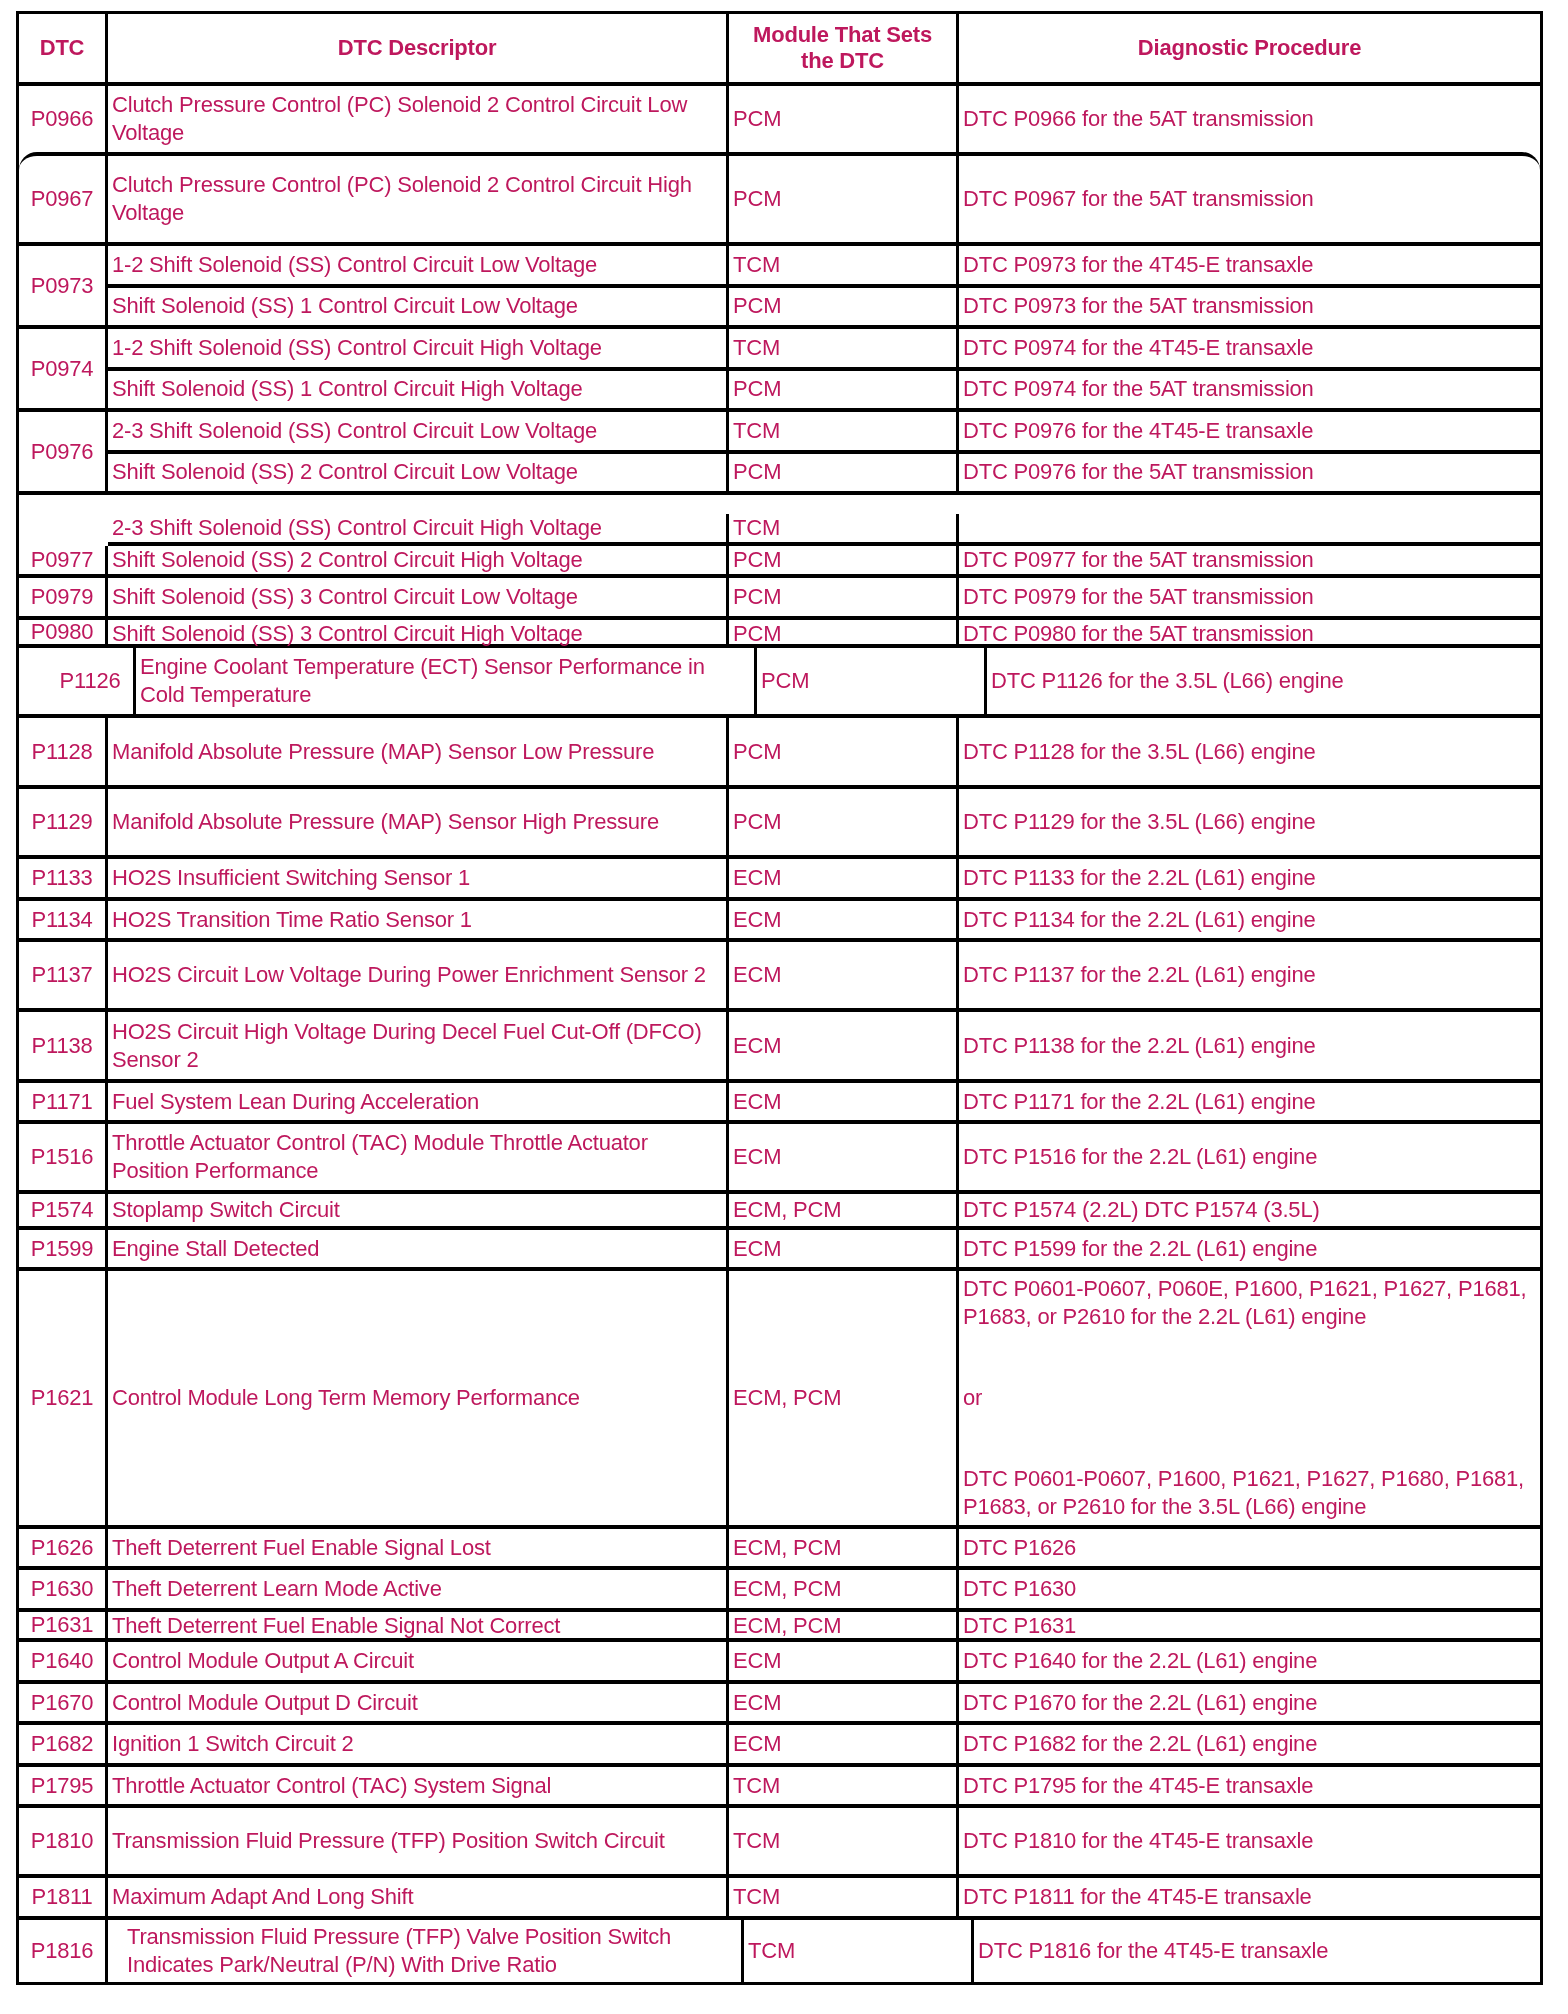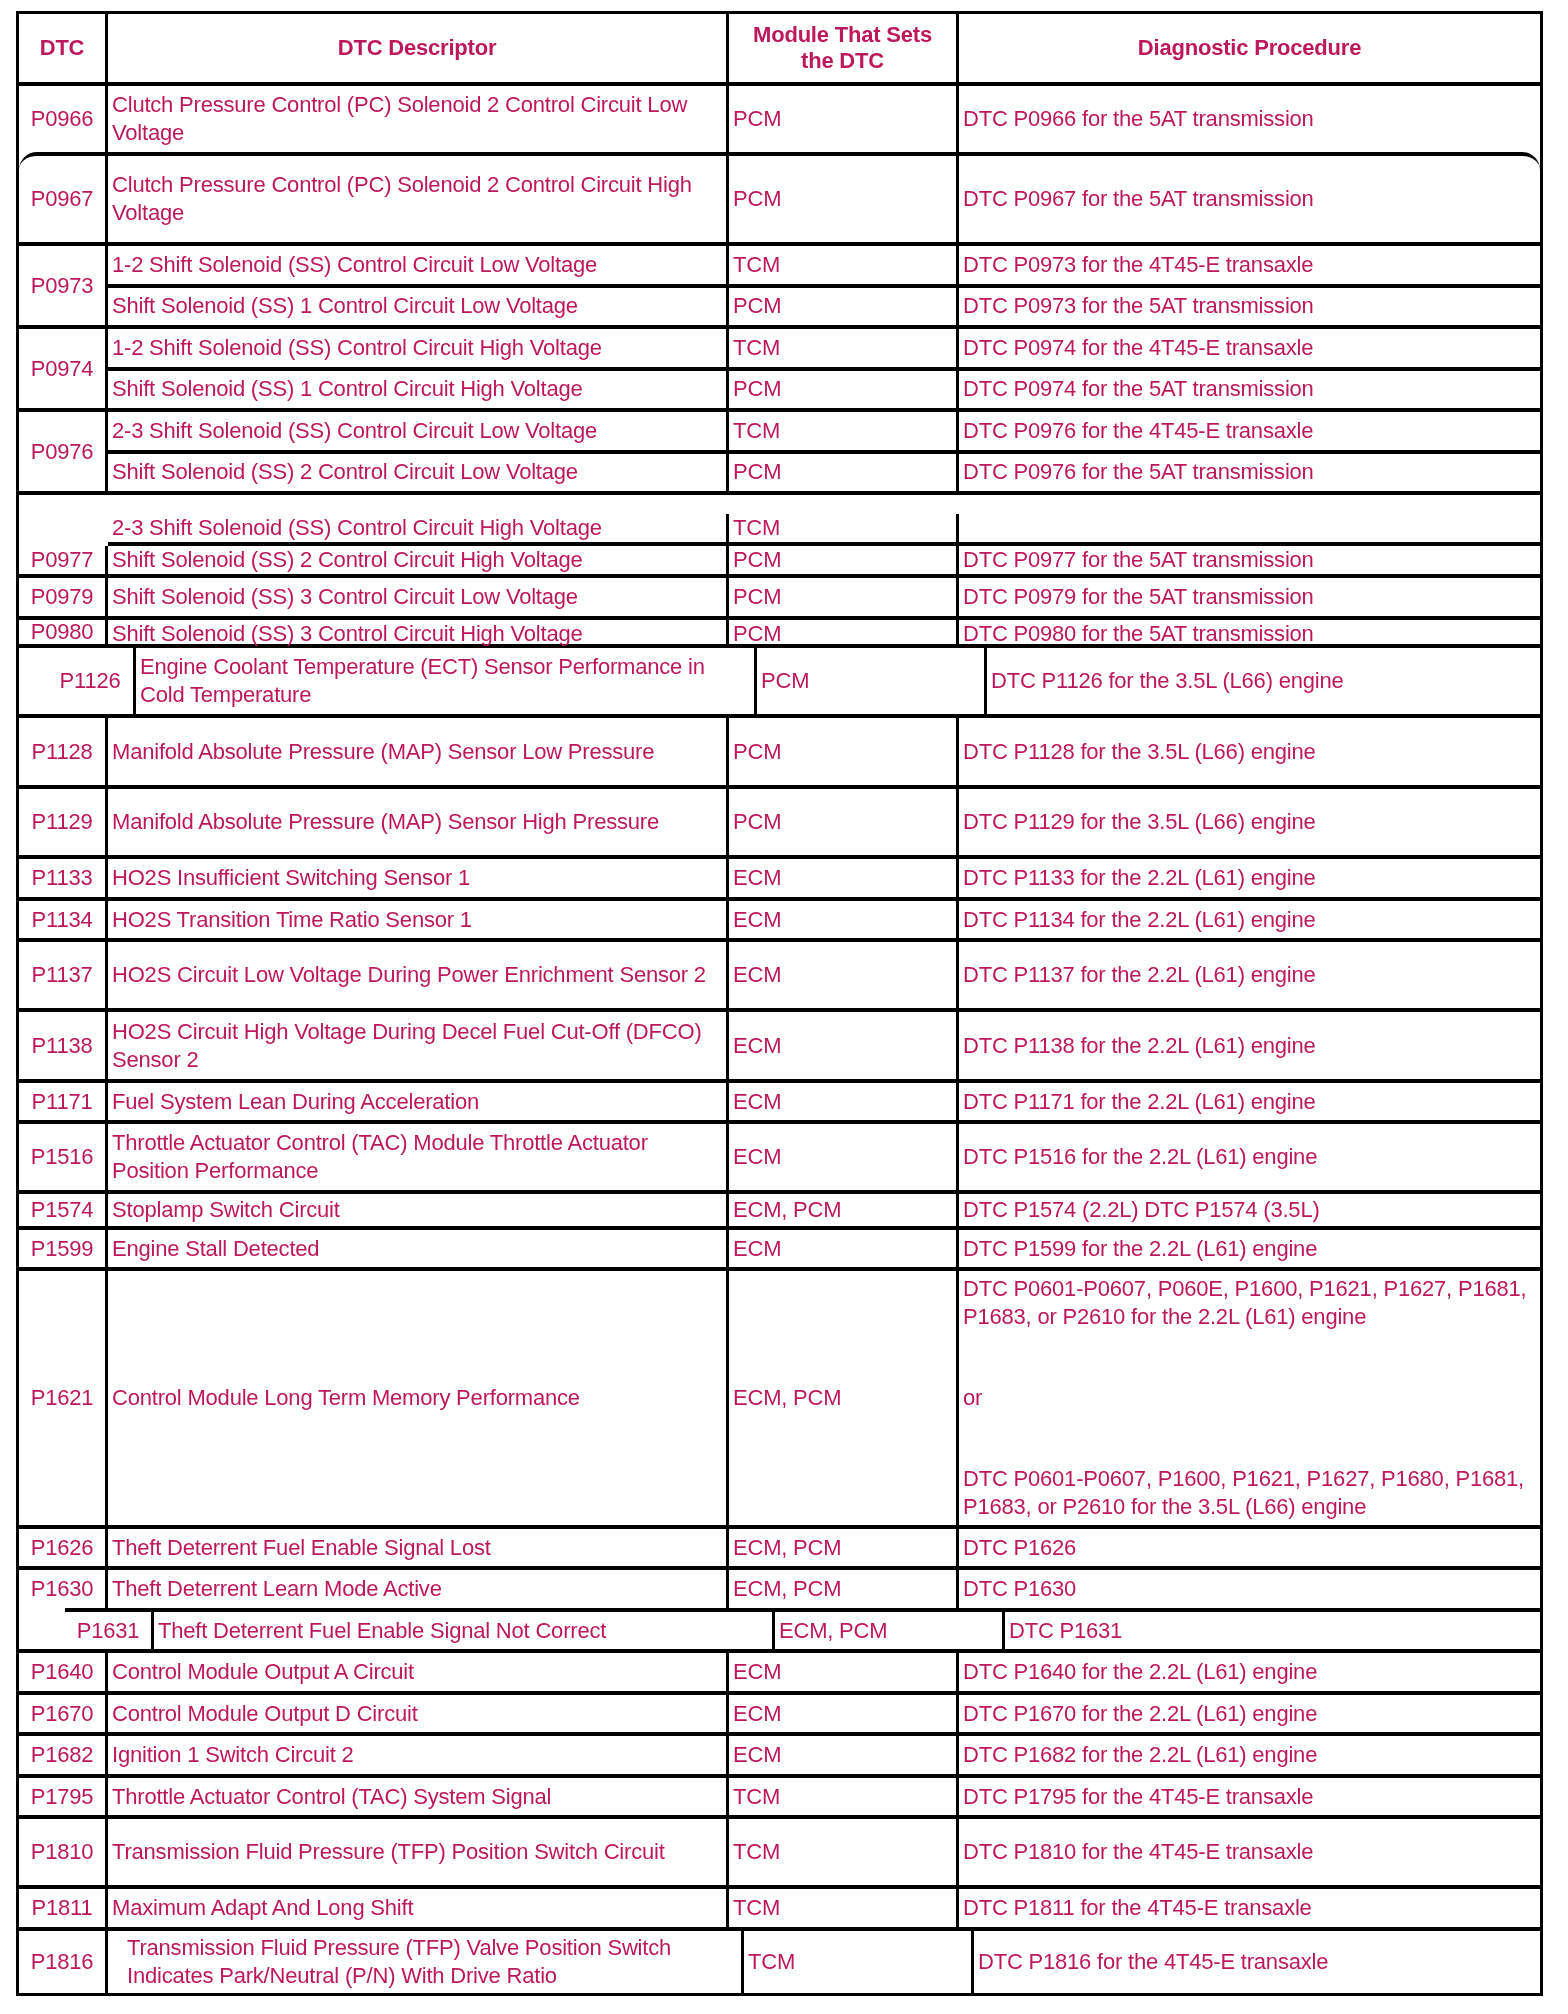--- a/index.html
+++ b/index.html
@@ -280,21 +280,21 @@
       <div class="row" style="height: 42px;">
         <div class="cell c-dtc">P1630</div>
         <div class="split">
           <div class="sub">
             <div class="cell c-desc">Theft Deterrent Learn Mode Active</div>
             <div class="cell c-mod">ECM, PCM</div>
             <div class="cell c-proc">DTC P1630</div>
           </div>
         </div>
       </div>
-      <div class="row" style="height: 41px; margin-left: 46px;">
+      <div class="row" style="height: 30px;">
         <div class="cell c-dtc">P1631</div>
         <div class="split">
           <div class="sub">
             <div class="cell c-desc">Theft Deterrent Fuel Enable Signal Not Correct</div>
             <div class="cell c-mod">ECM, PCM</div>
             <div class="cell c-proc">DTC P1631</div>
           </div>
         </div>
       </div>
       <div class="row" style="height: 42px;">

